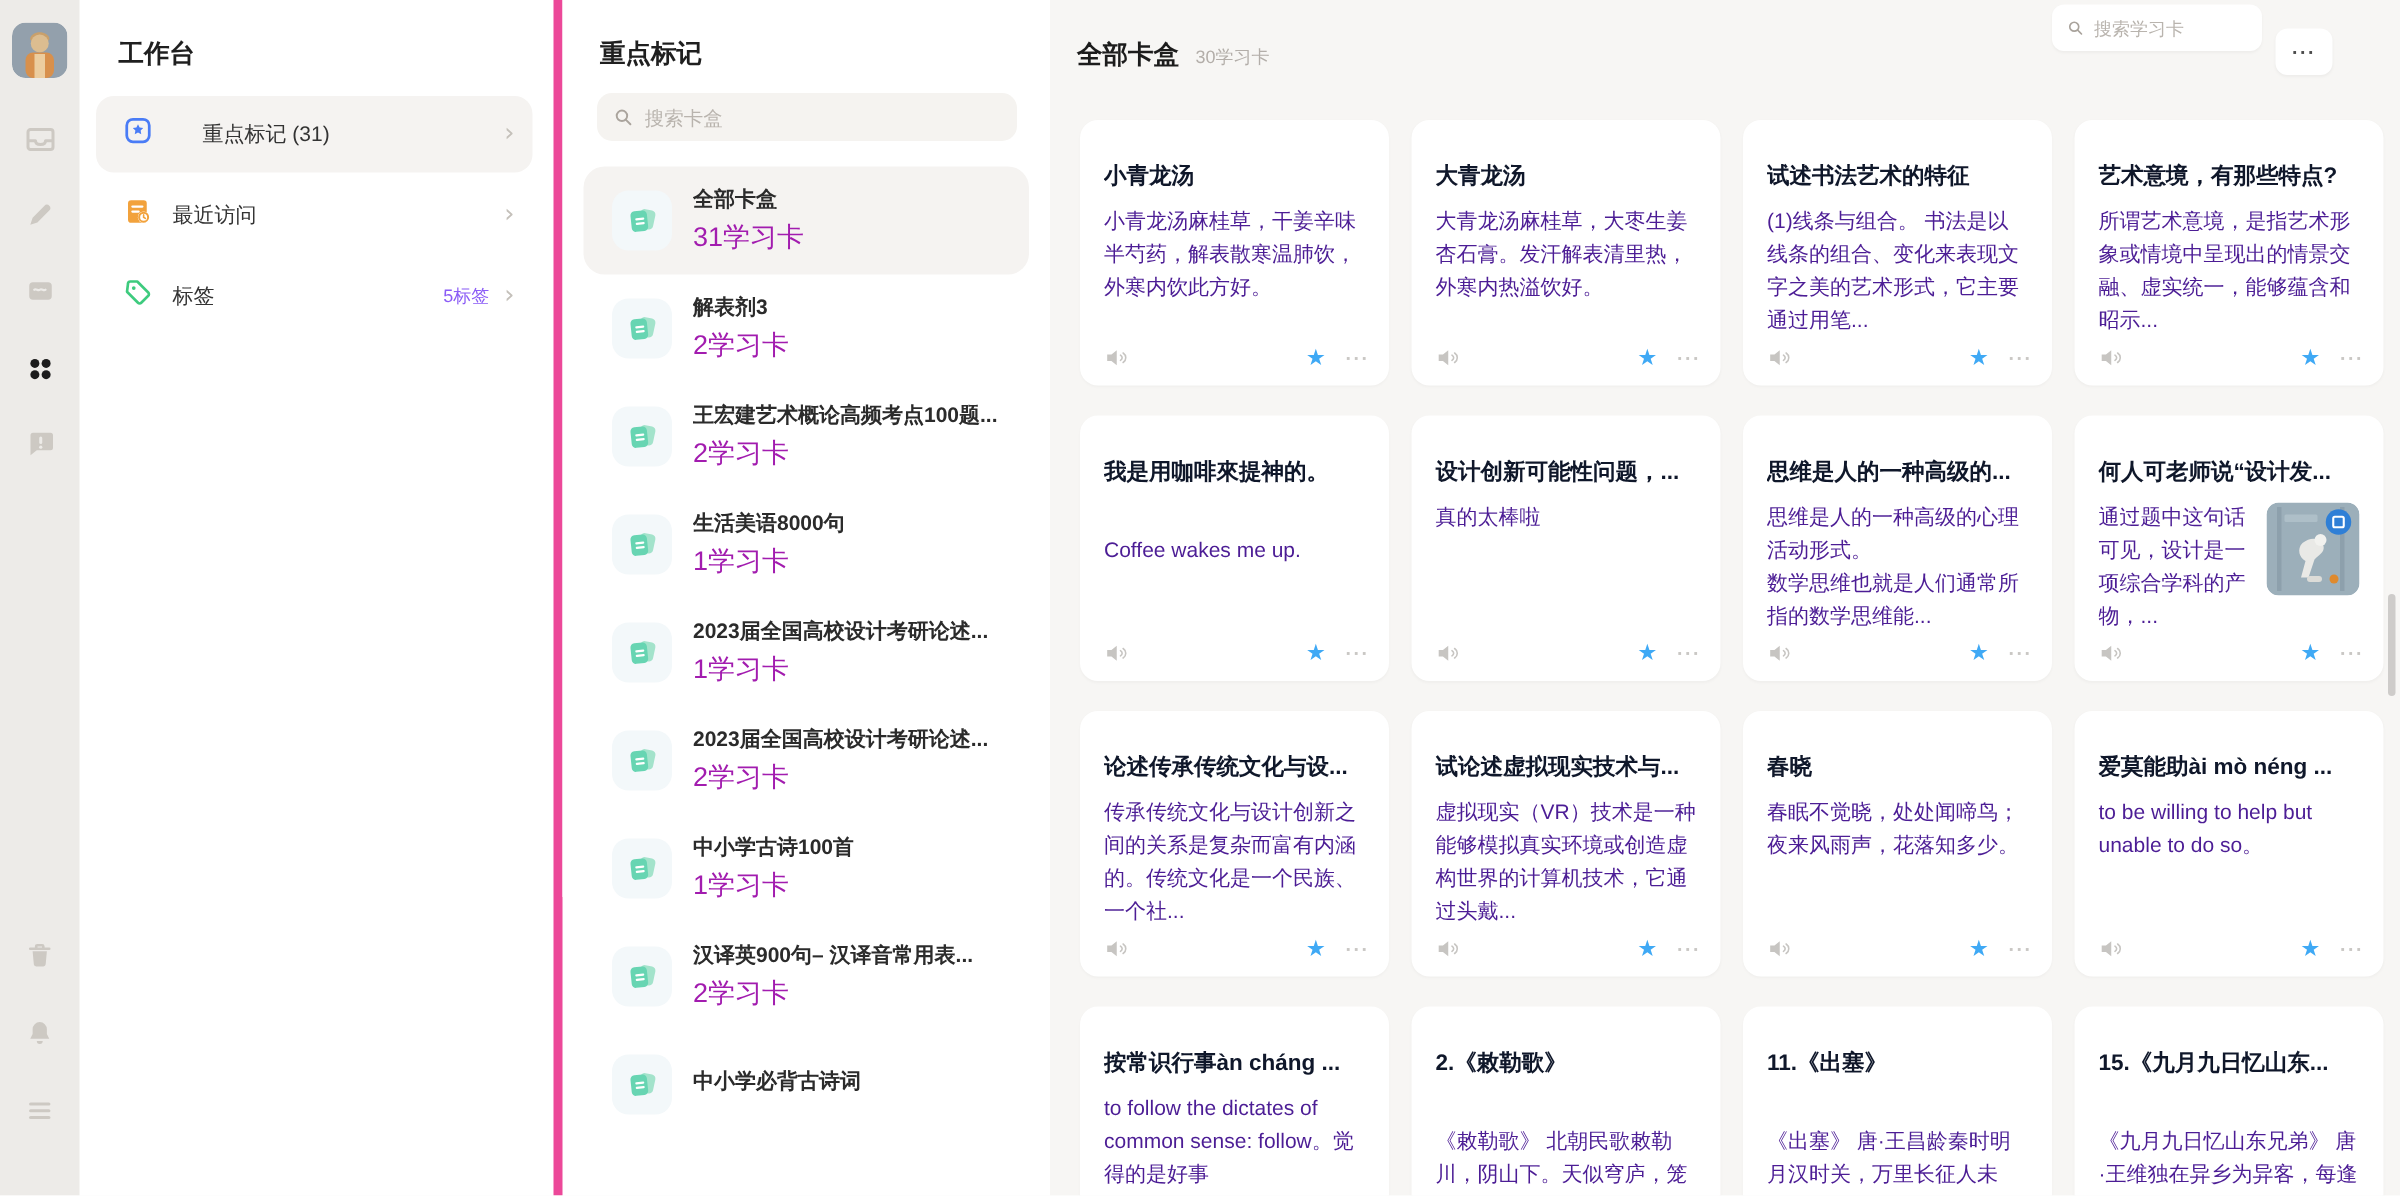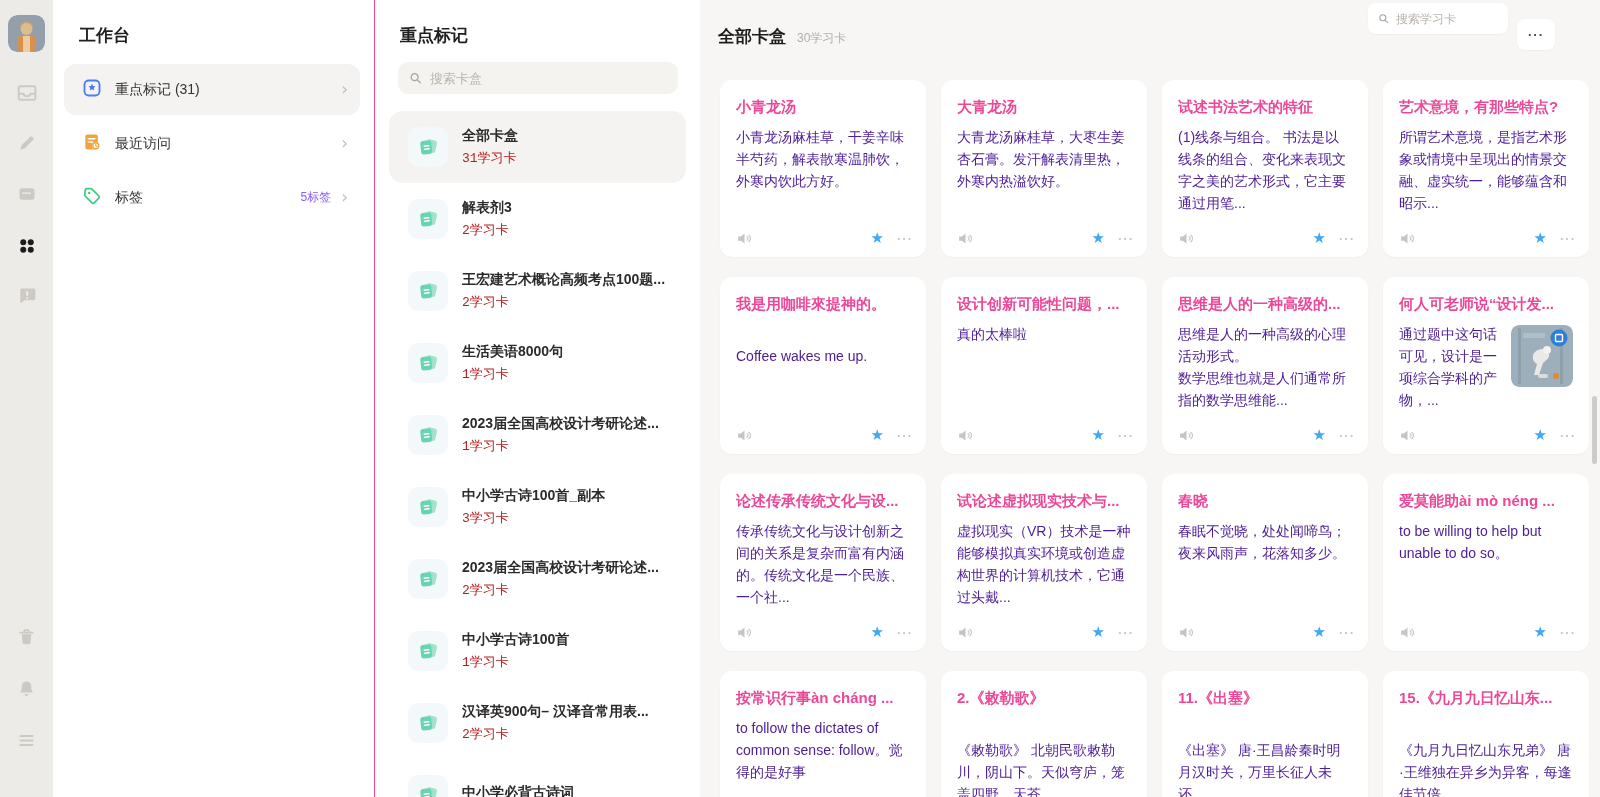--- a/index.html
+++ b/index.html
@@ -7,66 +7,66 @@
     font-family:"Liberation Sans","DejaVu Sans",sans-serif; }
   .app { display:flex; width:1600px; height:797px; }
 
   
   .rail { position:relative; width:53px; height:797px; background:#edebe8; flex:none; }
   .avatar { position:absolute; left:8px; top:15px; width:37px; height:37px; border-radius:9px; overflow:hidden; cursor:pointer; }
   .rail-ic { position:absolute; left:16px; width:21px; height:21px; display:flex; align-items:center; justify-content:center; cursor:pointer; }
   .rail-ic svg { display:block; }
 
   
-  .panel2 { width:322px; height:797px; background:#ffffff; flex:none; border-right:1px solid #ec4899; padding-top:24px; }
+  .panel2 { width:322px; height:797px; background:#ffffff; flex:none; border-right:6px solid #ec4899; padding-top:24px; }
   .panel-title { font-size:17px; font-weight:bold; color:#1f1f1f; margin-left:26px; }
   .ws-list { margin:17px 14px 0 11px; }
   .ws-item { display:flex; align-items:center; height:51px; border-radius:12px; padding:0 12px 0 18px; margin-bottom:3px; cursor:pointer; }
-  .ws-item.selected { background:#f5f3f1; }
+  .ws-item.selected { background:#f5f3f1;gap:20px; }
   .ws-item .lbl { font-size:14px; color:#333; margin-left:13px; }
   .ws-item .meta { margin-left:auto; font-size:12px; color:#8b5cf6; }
   .chev { font-size:17px; color:#c4c0ba; line-height:1; margin-left:auto; font-family:"DejaVu Sans",sans-serif; }
   .ws-item .meta + .chev { margin-left:10px; }
 
   
   .panel3 { width:325px; height:598px; background:#ffffff; flex:none; padding-top:24px; }
   .p3-title { font-size:17px; font-weight:bold; color:#1f1f1f; margin-left:25px; }
   .searchbox { display:flex; align-items:center; gap:8px; margin:15px 22px 0 23px; height:32px;
     background:#f5f3f0; border-radius:10px; padding:0 11px; }
   .searchbox input { border:none; outline:none; background:transparent; font-size:13px; color:#333; width:100%;
     font-family:"Liberation Sans","DejaVu Sans",sans-serif; }
   .searchbox input::placeholder { color:#b9b4ae; }
   .deck-list { margin:17px 14px 0 14px; }
   .deck-item { display:flex; align-items:center; height:72px; border-radius:14px; padding:0 10px 0 19px; cursor:pointer; }
   .deck-item.selected { background:#f5f3f1; }
   .deck-ic { width:40px; height:40px; border-radius:11px; background:#f3f8fa; flex:none;
     display:flex; align-items:center; justify-content:center; }
   .deck-txt { margin-left:14px; min-width:0; }
   .deck-name { font-size:14px; color:#2b2b2b; font-weight:bold; white-space:nowrap; overflow:hidden; max-width:215px; }
-  .deck-count { font-size:13px; color:#b91c1c; margin-top:4px;font-family:Liberation Mono, monospace; }
+  .deck-count { font-size:18px; color:#a21caf; margin-top:4px; }
 
   
   .main { position:relative; flex:1; height:797px; background:#f7f6f4; }
   .m-head { position:absolute; top:25px; left:18px; display:flex; align-items:baseline; }
   .m-title { font-size:17px; font-weight:bold; color:#1c1c1c; }
   .m-count { font-size:12px; color:#b3aea9; margin-left:11px; }
   .m-search { position:absolute; top:3px; right:92px; width:140px; height:31px; background:#fff; border-radius:8px;
     display:flex; align-items:center; gap:7px; padding:0 10px; box-shadow:0 1px 2px rgba(0,0,0,.04); }
   .m-search input { border:none; outline:none; background:transparent; font-size:12px; width:100%; color:#333;
     font-family:"Liberation Sans","DejaVu Sans",sans-serif; }
   .m-search input::placeholder { color:#b9b4ae; }
   .m-more { position:absolute; top:19px; right:45px; width:38px; height:31px; background:#fff; border-radius:8px;
     display:flex; align-items:center; justify-content:center; font-size:13px; font-weight:bold; color:#4a4a4a;
     cursor:pointer; box-shadow:0 1px 2px rgba(0,0,0,.04); letter-spacing:1px; }
 
   .grid { position:absolute; left:20px; top:80px; display:grid;
     grid-template-columns:repeat(4,206px); grid-auto-rows:177px; column-gap:15px; row-gap:20px; }
   .card { position:relative; background:#fff; border-radius:12px; padding:18px 16px 0 16px;
     box-shadow:0 1px 2px rgba(0,0,0,.03); cursor:pointer; overflow:hidden; }
-  .card-title { font-size:15px; font-weight:bold; color:#ec4899; white-space:nowrap; overflow:hidden; }
+  .card-title { font-size:15px; font-weight:bold; color:#0f172a; white-space:nowrap; overflow:hidden;margin-top:10px; }
   .card-body { margin-top:9px; font-size:14px; line-height:22px; color:#4c1d95; white-space:pre-line;
     max-height:112px; overflow:hidden; }
   .body-row { display:flex; align-items:flex-start; }
   .body-row .card-body { width:100px; flex:none; }
   .thumb { margin-left:auto; margin-top:11px; border-radius:8px; flex:none; }
   .card-foot { position:absolute; left:16px; right:13px; bottom:10px; display:flex; align-items:center; }
   .foot-right { margin-left:auto; display:flex; align-items:center; gap:13px; }
   .star { color:#3fa9f5; font-size:15px; line-height:1; font-family:"DejaVu Sans",sans-serif; }
   .dots { color:#c9c7c4; font-size:13px; font-weight:bold; letter-spacing:1px; line-height:1; }
   .spk { display:flex; }
@@ -255,33 +255,20 @@
         <span class="deck-ic">
             <svg width="22" height="22" viewBox="0 0 24 24">
               <rect x="10" y="4" width="11" height="14" rx="3" transform="rotate(12 15 11)" fill="#a3e3cb"></rect>
               <rect x="4" y="5" width="12" height="15" rx="3" transform="rotate(-6 10 12)" fill="#67d5b2"></rect>
               <path d="M8 11h5M8 14.2h5" transform="rotate(-6 10 12)" stroke="#fff" stroke-width="1.6" stroke-linecap="round"></path>
             </svg>
           </span>
         <span class="deck-txt">
             <div class="deck-name">2023届全国高校设计考研论述...</div>
             <div class="deck-count">1学习卡</div>
-          </span>
-      </div>
-      <div class="deck-item">
-        <span class="deck-ic">
-            <svg width="22" height="22" viewBox="0 0 24 24">
-              <rect x="10" y="4" width="11" height="14" rx="3" transform="rotate(12 15 11)" fill="#a3e3cb"></rect>
-              <rect x="4" y="5" width="12" height="15" rx="3" transform="rotate(-6 10 12)" fill="#67d5b2"></rect>
-              <path d="M8 11h5M8 14.2h5" transform="rotate(-6 10 12)" stroke="#fff" stroke-width="1.6" stroke-linecap="round"></path>
-            </svg>
-          </span>
-        <span class="deck-txt">
-            <div class="deck-name">中小学古诗100首_副本</div>
-            <div class="deck-count">3学习卡</div>
           </span>
       </div>
       <div class="deck-item">
         <span class="deck-ic">
             <svg width="22" height="22" viewBox="0 0 24 24">
               <rect x="10" y="4" width="11" height="14" rx="3" transform="rotate(12 15 11)" fill="#a3e3cb"></rect>
               <rect x="4" y="5" width="12" height="15" rx="3" transform="rotate(-6 10 12)" fill="#67d5b2"></rect>
               <path d="M8 11h5M8 14.2h5" transform="rotate(-6 10 12)" stroke="#fff" stroke-width="1.6" stroke-linecap="round"></path>
             </svg>
           </span>

